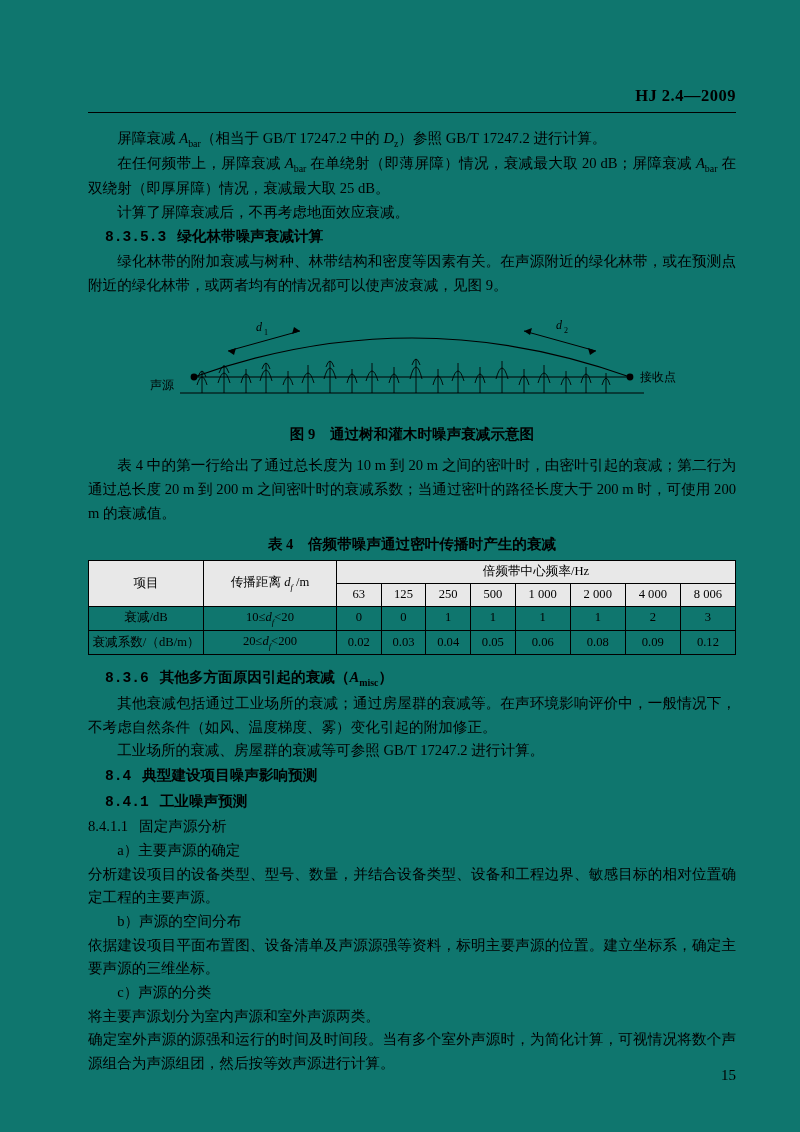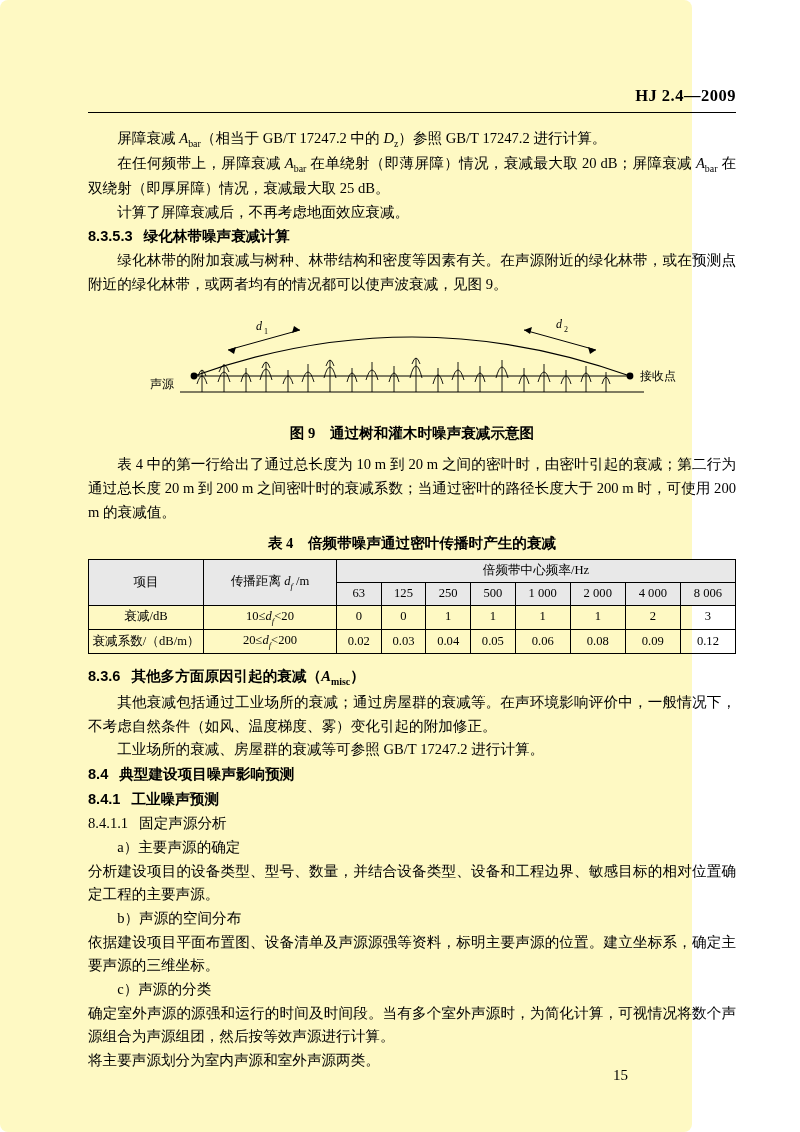--- a/index.html
+++ b/index.html
@@ -11,24 +11,23 @@
     width: 800px;
     height: 1132px;
     font-family: "Liberation Serif", serif;
     color: #000;
     position: relative;
     overflow: hidden;
   }
   .page {
     position: absolute;
     left: 0; top: 0;
-    width: 692px;
+    width: 800px;
     height: 1132px;
-    background: #fef9c3;
-    border-radius: 8px;
+    background: #0f766e;
   }
   .content {
     position: absolute;
     left: 88px;
     top: 86px;
     width: 648px;
   }
   .header {
     text-align: right;
     font-family: "Liberation Serif", serif;
@@ -49,21 +48,21 @@
     text-align: justify;
     text-justify: inter-ideograph;
   }
   .indent { text-indent: 2em; }
   .sec {
     margin: 0;
     font-size: 14.6px;
     line-height: 1.7;
     font-weight: bold;
   }
-  .sec .num { font-family: Liberation Sans, sans-serif; }
+  .sec .num { font-family: Liberation Mono, monospace; margin-left: 17px; }
   .sec-sub {
     margin: 0;
     font-size: 14.6px;
     line-height: 1.7;
   }
   i { font-style: italic; }
   sub { font-size: 0.68em; }
   .figwrap {
     margin: 10px 0 4px 0;
     text-align: center;
@@ -286,18 +285,18 @@
     </p>
     <p class="sec-sub">
       <span class="num">8.4.1.1</span>&nbsp;&nbsp;&nbsp;<span>固定声源分析</span>
     </p>
 
     <p class="indent">a）主要声源的确定</p>
     <p>分析建设项目的设备类型、型号、数量，并结合设备类型、设备和工程边界、敏感目标的相对位置确定工程的主要声源。</p>
     <p class="indent">b）声源的空间分布</p>
     <p>依据建设项目平面布置图、设备清单及声源源强等资料，标明主要声源的位置。建立坐标系，确定主要声源的三维坐标。</p>
     <p class="indent">c）声源的分类</p>
+    <p>将主要声源划分为室内声源和室外声源两类。</p>
     <p>确定室外声源的源强和运行的时间及时间段。当有多个室外声源时，为简化计算，可视情况将数个声源组合为声源组团，然后按等效声源进行计算。</p>
-    <p>将主要声源划分为室内声源和室外声源两类。</p>
 
   </div>
   <div class="pagenum">15</div>
 </div>
 
 </body></html>

